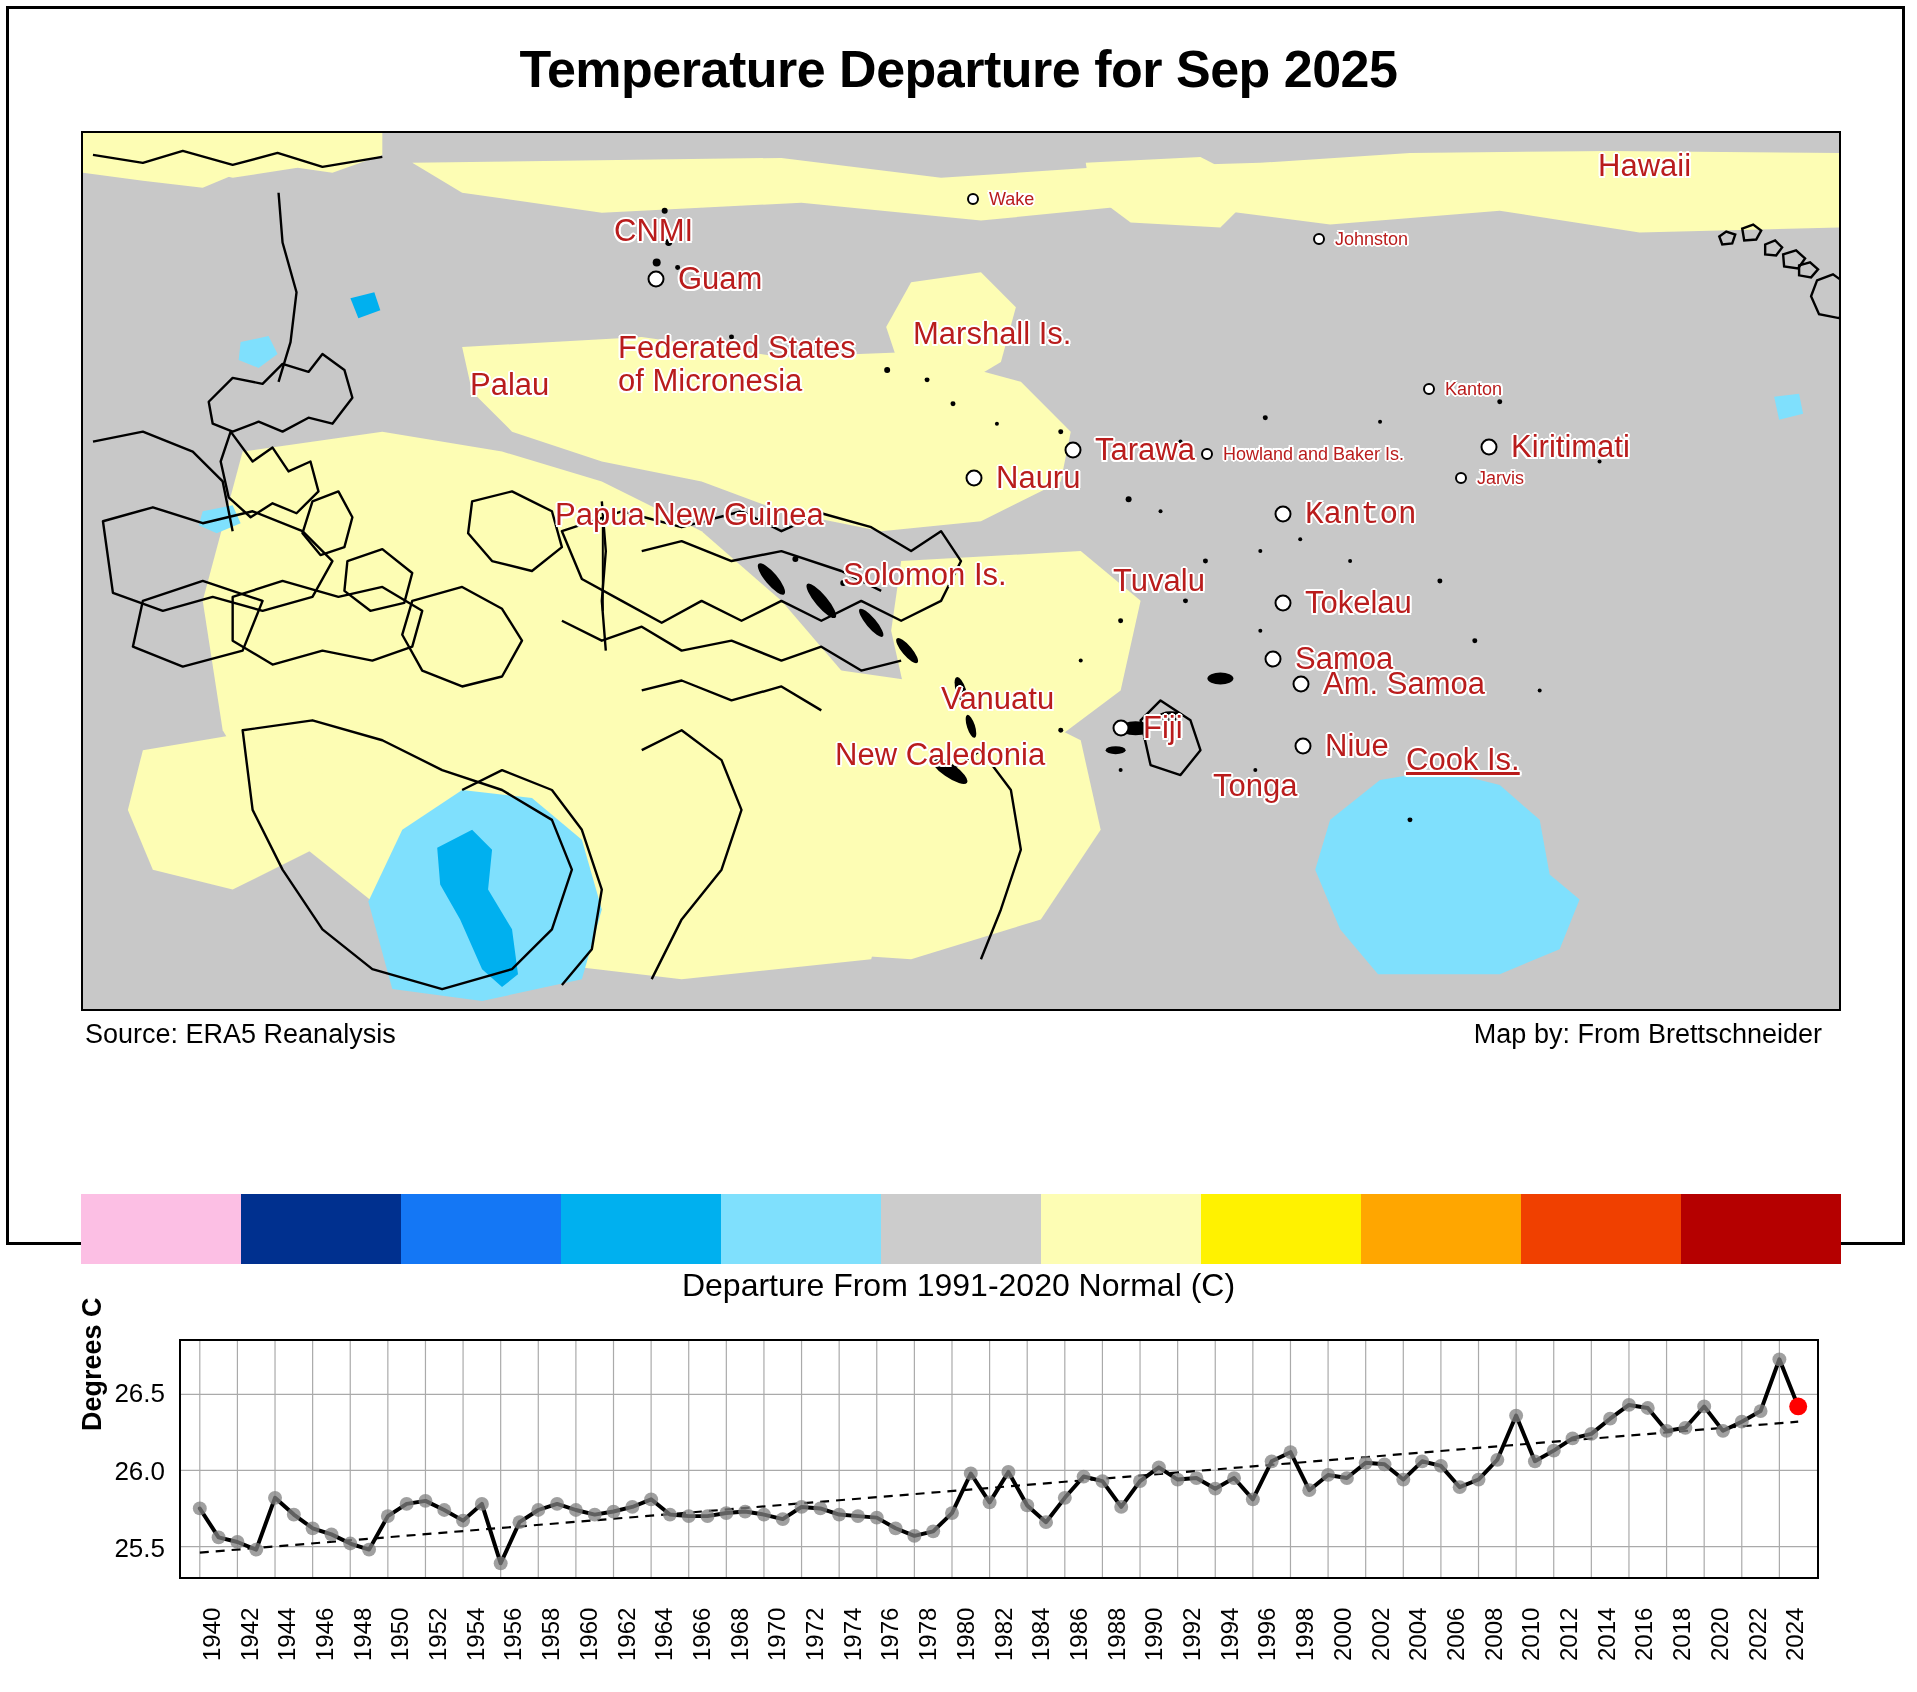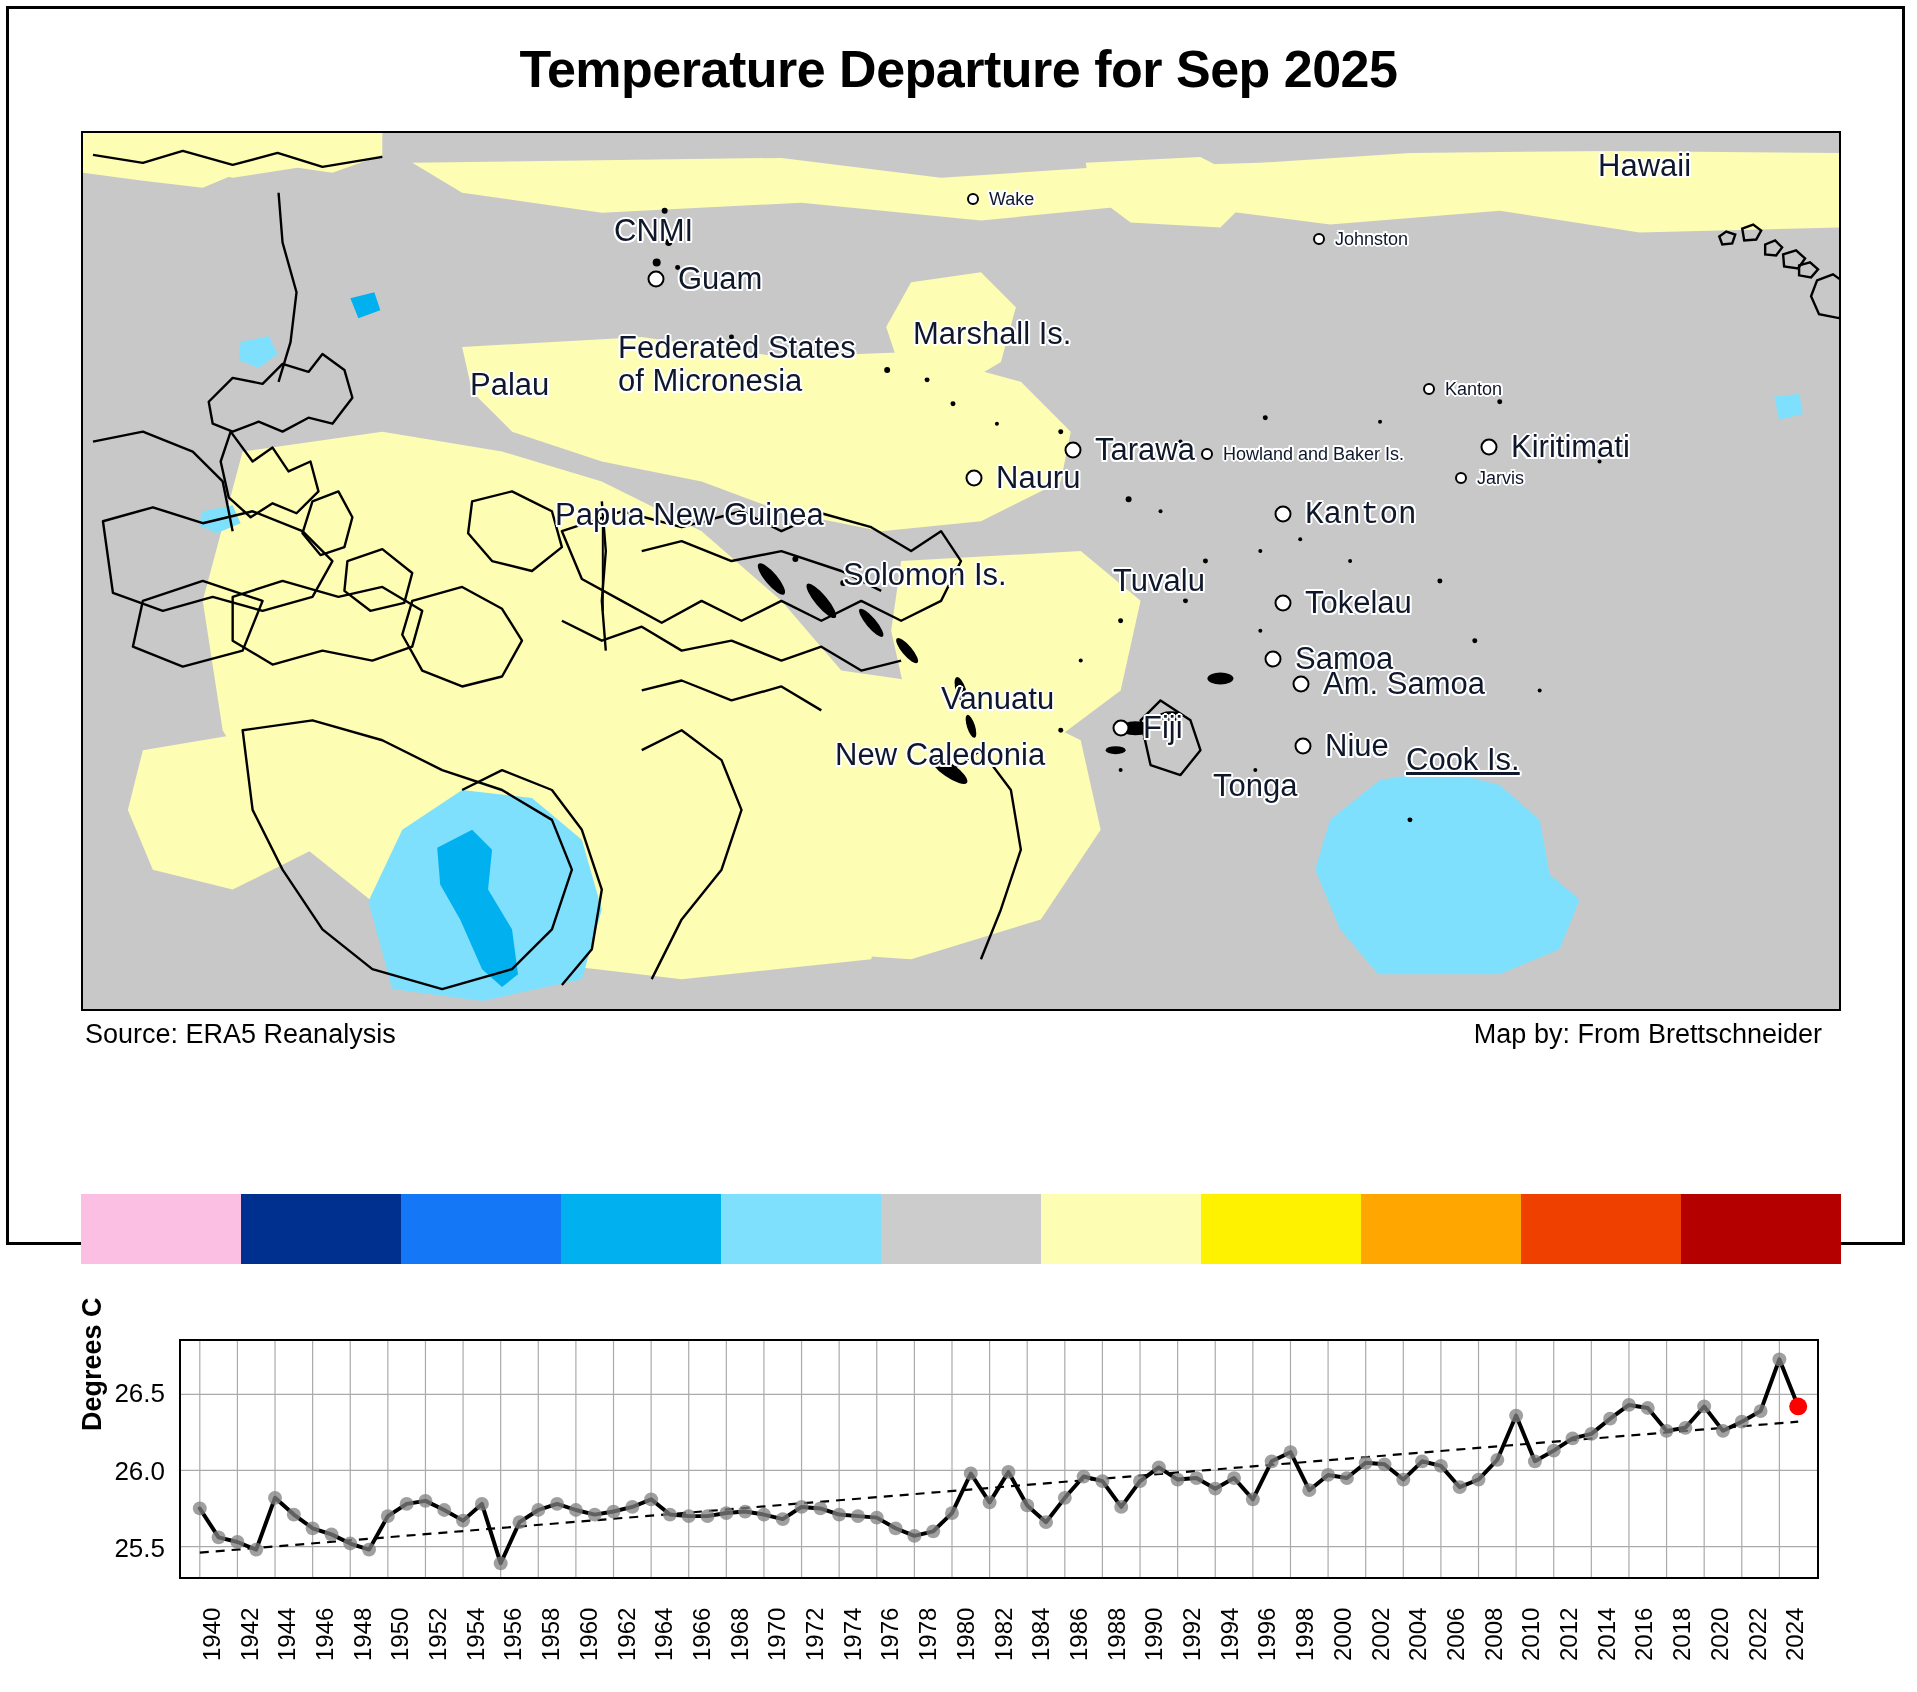--- a/index.html
+++ b/index.html
@@ -4,21 +4,21 @@
 <style>
   html,body{margin:0;padding:0;background:#ffffff;}
   body{width:1917px;height:1692px;font-family:"Liberation Sans",sans-serif;position:relative;overflow:hidden;}
   .frame{position:absolute;left:6px;top:6px;width:1899px;height:1239px;border:3px solid #000;box-sizing:border-box;background:#fff;}
   .title{position:absolute;left:0;top:30px;width:1899px;text-align:center;font-size:52px;font-weight:bold;color:#000;letter-spacing:-0.5px;}
 
   
   .map-wrap{position:absolute;left:72px;top:122px;width:1760px;height:880px;border:2px solid #000;box-sizing:border-box;overflow:hidden;background:#c8c8c8;}
   .map-svg{position:absolute;left:0;top:0;width:100%;height:100%;display:block;}
 
-  .mlabel{position:absolute;color:#0f172a;font-weight:400;white-space:nowrap;
+  .mlabel{position:absolute;color:#b91c1c;font-weight:400;white-space:nowrap;
     text-shadow:2px 0 #fff,-2px 0 #fff,0 2px #fff,0 -2px #fff,1.5px 1.5px #fff,-1.5px 1.5px #fff,1.5px -1.5px #fff,-1.5px -1.5px #fff;
     transform:translate(0,-50%);pointer-events:none;}
   .mlabel.big{font-size:31px;}
   .mlabel.sm{font-size:18px;}
   .mlabel.two{line-height:1.05;transform:translate(0,-50%);}
   .dot{position:absolute;width:17px;height:17px;border-radius:50%;background:#fff;border:2px solid #000;box-sizing:border-box;transform:translate(-50%,-50%);}
   .dot.sm{width:12px;height:12px;}
 
   .credit{position:absolute;top:1010px;font-size:27px;color:#000;}
   .credit.left{left:76px;}
@@ -221,20 +221,21 @@
       <div class="cbin" style="background: rgb(20, 119, 245);"></div>
       <div class="cbin" style="background: rgb(0, 176, 239);"></div>
       <div class="cbin" style="background: rgb(127, 224, 253);"></div>
       <div class="cbin" style="background: rgb(204, 204, 204);"></div>
       <div class="cbin" style="background: rgb(253, 253, 180);"></div>
       <div class="cbin" style="background: rgb(255, 242, 0);"></div>
       <div class="cbin" style="background: rgb(255, 166, 0);"></div>
       <div class="cbin" style="background: rgb(240, 64, 0);"></div>
       <div class="cbin" style="background: rgb(181, 0, 0);"></div>
     </div>
+  <div class="cbtitle">Departure From 1991-2020 Normal (C)</div>
 
   <div class="ts">
     <div class="ts-ylabel">Degrees C</div>
     <div class="ts-yticks">
         <div class="ts-yt" style="top: 209.032px;">25.5</div>
         <div class="ts-yt" style="top: 131.613px;">26.0</div>
         <div class="ts-yt" style="top: 54.1935px;">26.5</div>
       </div>
     <div class="ts-plot">
       <svg class="ts-svg" viewBox="0 0 1640 240" preserveAspectRatio="none">

